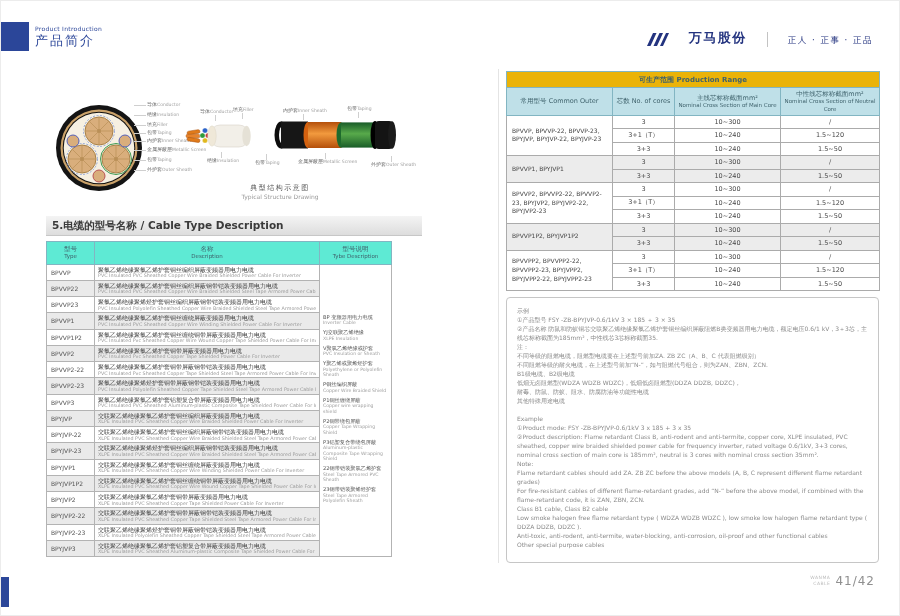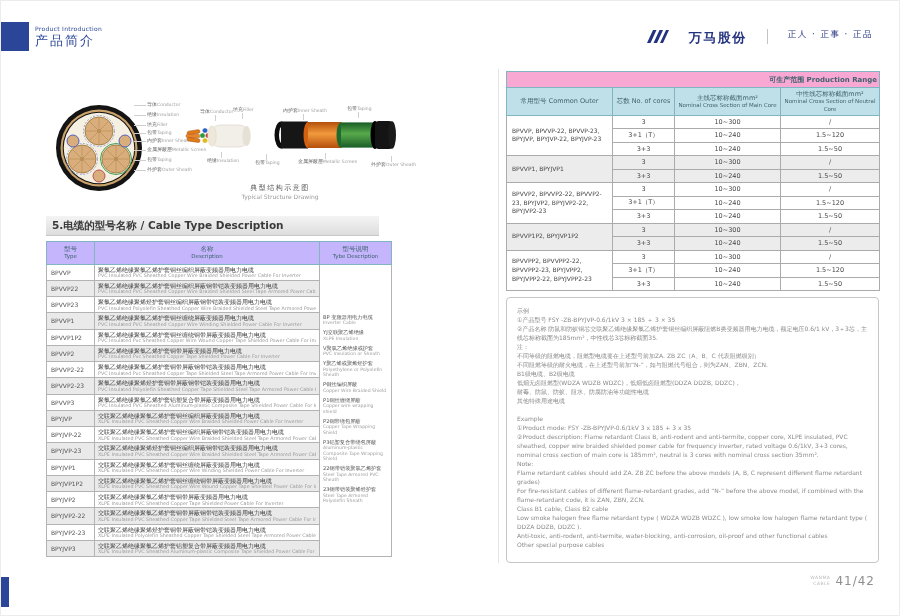--- a/index.html
+++ b/index.html
@@ -3,60 +3,60 @@
 <meta charset="utf-8">
 <style>
   html,body{margin:0;padding:0;background:#f6f6f6}
   .page{position:relative;width:900px;height:616px;background:#fff;overflow:hidden;
         font-family:"DejaVu Sans","Liberation Sans",sans-serif;border:1px solid #ececec;box-sizing:border-box}
   
   .blue-sq{position:absolute;left:0;top:21px;width:28px;height:29px;background:#2b4699}
   .eyebrow{position:absolute;left:34px;top:24px;color:#2b4699}
   .eyebrow .en{display:block;font-size:6px;letter-spacing:.3px}
   .eyebrow .cn{display:block;font-size:13px;font-weight:normal;letter-spacing:2px}
-  .brand{position:absolute;right:26px;top:28px;display:flex;align-items:flex-start;gap:20px}
+  .brand{position:absolute;right:26px;top:28px;display:flex;align-items:flex-end;gap:20px}
   .brand-name{font-size:13px;font-weight:bold;color:#23337f;letter-spacing:1.5px}
   .brand-sep{width:1px;height:15px;background:#c3c3c3}
   .brand-tag{font-size:8.5px;color:#23337f;letter-spacing:1.5px}
   
   .colL{position:absolute;left:45px;top:68px;width:345px;height:492px}
   .colR{position:absolute;left:505px;top:70px;width:373px;height:492px}
   .vdiv{position:absolute;left:497px;top:68px;width:1px;height:494px;background:#e4e4e4}
   .band{height:20px;background:linear-gradient(#f4f4f4,#dddddd);border-bottom:1px solid #c7c7c7;
         display:flex;align-items:center;padding-left:6px;font-size:10.5px;font-weight:bold;color:#3a3a3a;box-sizing:border-box}
-  .band5{position:absolute;left:0;top:147px;width:333px}
+  .band5{position:absolute;left:0;top:147px;width:376px}
   
   .diagram{position:absolute;left:9px;top:27px;width:345px;height:112px}
   .dsvg{position:absolute}
   .dlabel{position:absolute;white-space:nowrap;font-size:5px;line-height:1}
   .dlabel .cn{color:#666}
   .dlabel .en{font-size:4.5px;color:#a0a0a0}
   .xlab::before{content:"";position:absolute;left:-13px;top:3px;width:12px;height:1px;background:#cfcfcf}
   .lab-top::after{content:"";position:absolute;left:45%;top:100%;width:1px;height:6px;background:#cfcfcf}
   .lab-bot::before{content:"";position:absolute;left:45%;bottom:100%;width:1px;height:6px;background:#cfcfcf}
   .caption{position:absolute;left:140px;top:88px;width:170px;text-align:center;line-height:1.3}
   .caption .cn{display:block;font-size:7px;color:#555;letter-spacing:1.5px}
   .caption .en{display:block;font-size:6px;color:#9a9a9a}
   
   .ctable{position:absolute;left:0;top:172px;width:345px;border-collapse:collapse;table-layout:fixed}
-  .ctable th{background:#c4b5fd;border:1px solid #82b5c2;font-weight:normal;color:#3f626c;padding:3px 2px}
+  .ctable th{background:#5eead4;border:1px solid #82b5c2;font-weight:normal;color:#3f626c;padding:3px 2px}
   .h-cn{display:block;font-size:6.5px;line-height:1.3}
   .h-en{display:block;font-size:5.5px;line-height:1.3}
   .ctable td{border:1px solid #b3b3b3;padding:1px 3px;vertical-align:middle}
   .ctable tbody tr:nth-child(even) td{background:#eaeaea}
   .ctable .code{font-size:6px;color:#555;text-align:left;padding-left:4px}
   .d-cn{display:block;font-size:6px;color:#3c3c3c;line-height:1.25;white-space:nowrap;overflow:hidden}
   .d-en{display:block;font-size:4.8px;color:#9a9a9a;line-height:1.2;white-space:nowrap;overflow:hidden}
   .notecell{vertical-align:middle;background:#fff;padding:4px 3px}
   .note-item{margin-bottom:3.5px}
   .note-item .cn{display:block;font-size:5.2px;color:#555;line-height:1.25}
   .note-item .en{display:block;font-size:4.6px;color:#9e9e9e;line-height:1.2}
   
   .ptable{width:100%;border-collapse:collapse;table-layout:fixed}
-  .ptable .title{background:#f9a8d4;border:1px solid #82b5c2;font-size:7px;font-weight:bold;color:#3f626c;text-align:right;height:15px}
+  .ptable .title{background:#eab308;border:1px solid #82b5c2;font-size:7px;font-weight:bold;color:#3f626c;text-align:center;height:15px}
   .ptable th{background:#bfe0e8;border:1px solid #82b5c2;font-weight:normal;color:#3f626c;padding:2px}
   .ptable td{border:1px solid #ababab;font-size:6.5px;color:#474747;text-align:center;height:12.5px;padding:0 2px}
   .ptable td.pcommon{text-align:left;font-size:6px;line-height:1.45;padding:2px 5px;color:#474747}
   .ptable tr.galt td{background:#ececec}
   
   .notesbox{position:absolute;left:0;top:226px;width:373px;height:266px;border:1px solid #c6c6c6;border-radius:4px;
             box-sizing:border-box;padding:8px 10px;overflow:hidden}
   .nline{font-size:6px;line-height:1.5;color:#8a8a8a}
   .nblock{margin-bottom:9px}
   

